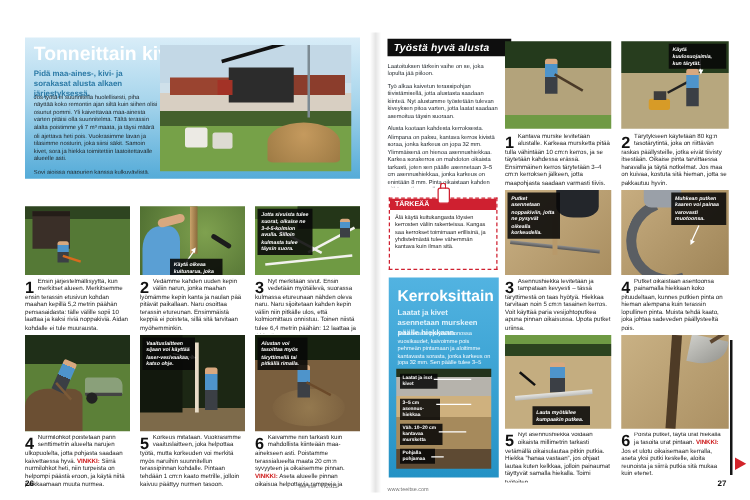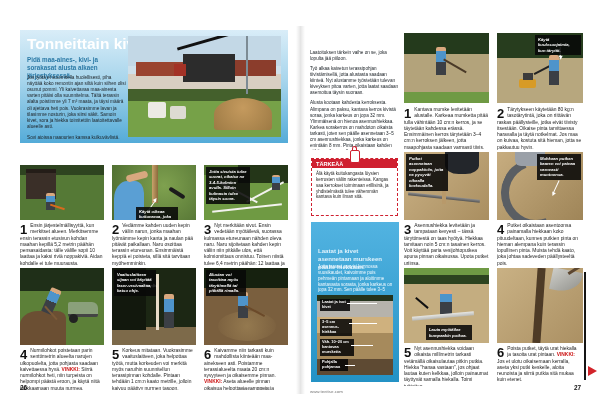--- a/index.html
+++ b/index.html
@@ -140,34 +140,36 @@
     <span class="n">5</span><span>Korkeus mitataan. Vuokrasimme vaaituslaitteen, joka helpottaa työtä, mutta korkeuden voi merkitä myös naruihin suunnitellun terassipinnan kohdalle. Pintaan tehdään 1 cm:n kaato metrille, jolloin kaivuu päättyy nurmen tasoon.</span>
   </div>
   <div class="cap" style="left:204px;top:348px;width:84px;height:42px;">
     <span class="n">6</span><span>Kaivamme niin tarkasti kuin mahdollista kiinteään maa-ainekseen asti. Poistamme terassialueelta maata 20 cm:n syvyyteen ja oikaisemme pinnan.</span>
     <span class="tiplab">VINKKI:</span> <span>Aseta alueelle pinnan oikaisua helpottavia ramppeja ja ohjaimia.</span>
   </div>
 
   <div class="pnum" style="left:20px;top:384px;">26</div>
   <div class="foot" style="left:238px;top:386px;">Tee itse · 7/2011</div>
 
+  <div class="banner" style="left:310px;top:31px;width:89px;height:14px;font-size:8.2px;">Työstä hyvä alusta</div>
 
   <div class="intro" style="left:310px;top:50px;width:89px;height:100px;">
     <p>Laatoituksen tärkein vaihe on se, joka lopulta jää piiloon.</p>
     <p>Työ alkaa kaivetun terassipohjan tiivistämisellä, jotta alustasta saadaan kiinteä. Nyt alustamme työstetään tulevan kiveyksen pitoa varten, jotta laatat saadaan asemoitua täysin suoraan.</p>
     <p>Alusta kootaan kahdesta kerroksesta. Alimpana on paksu, kantava kerros kivistä soraa, jonka karkeus on jopa 32 mm. Ylimmäisenä on hienoa asennushiekkaa. Karkea sorakerros on mahdoton oikaista tarkasti, joten sen päälle asennetaan 3–5 cm asennushiekkaa, jonka karkeus on enintään 8 mm. Pinta oikaistaan kahden pitkän putken avulla.</p>
   </div>
 
   <div class="warn" style="left:311px;top:158px;width:85px;height:56px;">
     <div class="warn-icon"></div>
     <div class="warn-head">TÄRKEÄÄ</div>
     <div class="warn-body">Älä käytä kuitukangasta löysien kerrosten väliin rakenteissa. Kangas saa kerrokset toimimaan erillisinä, ja yhdistelmästä tulee vähemmän kantava kuin ilman sitä.</div>
   </div>
 
   <div class="bluebox" style="left:311px;top:222px;width:88px;height:160px;">
+    <div class="bb-title" style="left:7px;top:8px;">Kerroksittain</div>
     <div class="bb-sub" style="left:7px;top:25px;width:74px;">Laatat ja kivet asennetaan murskeen päälle hiekkaan.</div>
     <div class="bb-body" style="left:7px;top:42px;width:75px;height:28px;">Jotta terassi pysyisi kunnossa vuosikaudet, kaivoimme pois pehmeän pintamaan ja aloitimme kantavasta sorasta, jonka karkeus on jopa 32 mm. Sen päälle tulee 3–5 cm:n asennushiekka, johon kivet ja laatat upotetaan tasan pintaan.</div>
 
     <div class="ph" style="left:6px;top:73px;width:76px;height:80px;background:linear-gradient(180deg,#24331c 0 8%,#b6b3ac 8% 27%,#cfb17e 27% 48%,#a68a5c 48% 80%,#5e4a33 80% 100%);">
       <div class="xlab" style="left:3px;top:4px;width:26px;">Laatat ja isot kivet</div>
       <div class="xline" style="left:30px;top:8px;width:30px;"></div>
       <div class="xlab" style="left:3px;top:24px;width:28px;">3–5 cm asennus-hiekkaa</div>
       <div class="xline" style="left:32px;top:28px;width:28px;"></div>
       <div class="xlab" style="left:3px;top:44px;width:30px;">Väh. 10–20 cm kantavaa mursketta</div>
       <div class="xline" style="left:34px;top:50px;width:22px;"></div>

